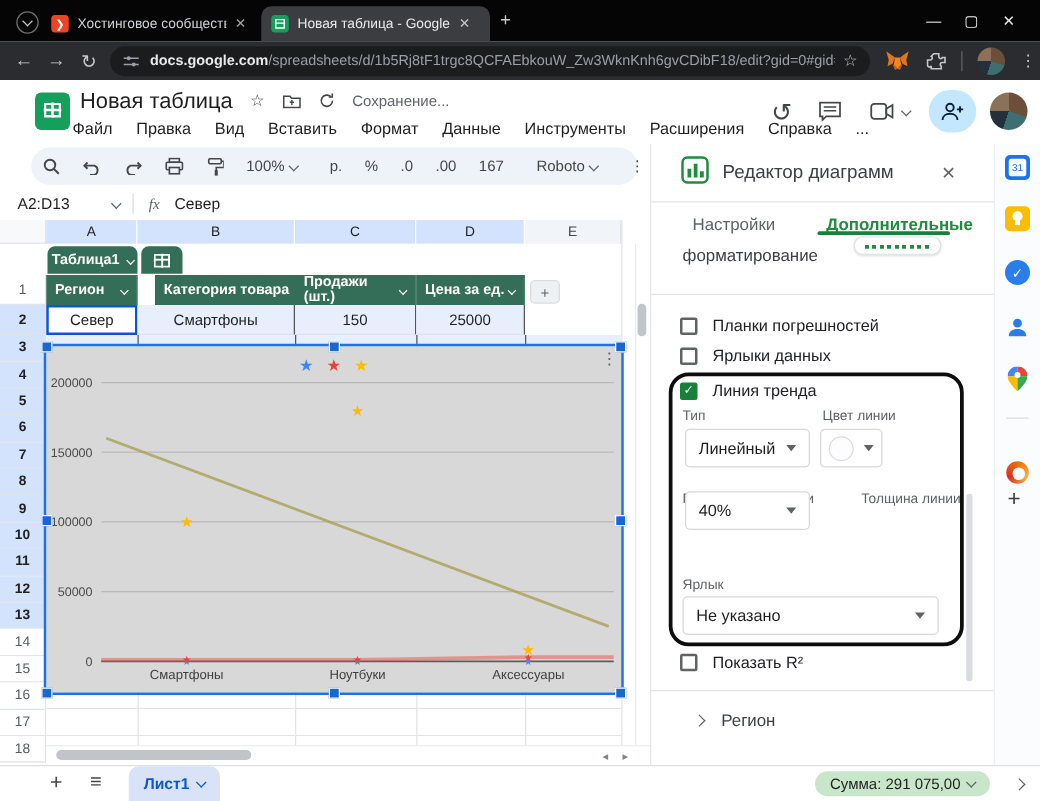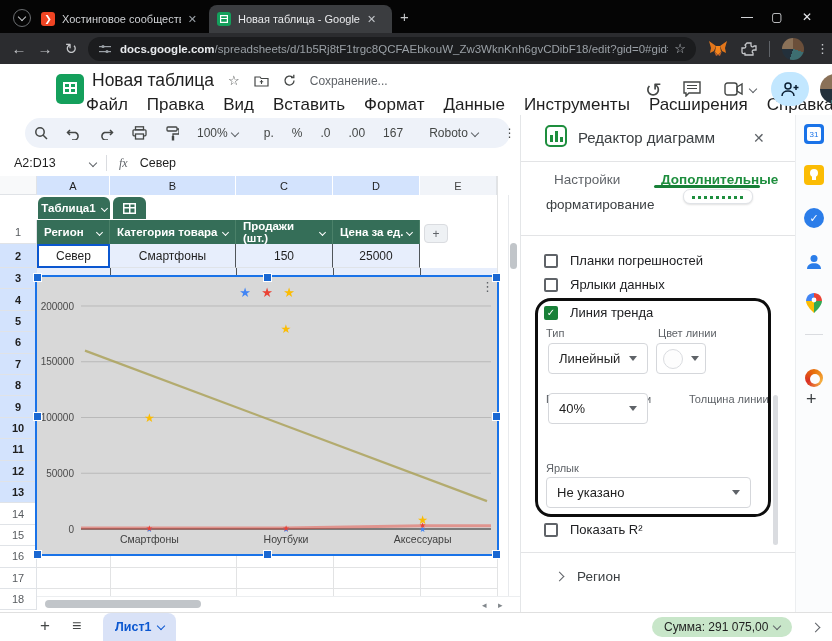--- a/index.html
+++ b/index.html
@@ -16,27 +16,27 @@
   .favsq{width:14px;height:14px;border-radius:3px;display:flex;align-items:center;justify-content:center;flex:0 0 auto;}
   .urlrow{left:0;top:33px;width:832px;height:31px;background:#2b2c2f;display:flex;align-items:center;}
   .navbtn{color:#c6c8cb;font-size:15px;width:26px;text-align:center;}
   .urlpill{height:24px;width:608px;margin-left:4px;border-radius:12px;background:#1b1c1e;display:flex;align-items:center;padding:0 10px;box-sizing:border-box;}
   .urlhost{color:#e8eaed;font-size:11.5px;font-weight:700;}
   .urlpath{color:#9aa0a6;font-size:11.5px;white-space:nowrap;overflow:hidden;flex:1;}
   .wctl{color:#e8eaed;font-size:12px;width:30px;text-align:center;}
   .chev{display:inline-block;width:5px;height:5px;border:solid #5f6368;border-width:0 1.6px 1.6px 0;transform:rotate(45deg);}
   .chev.lt{border-color:#c6c8cb;}
   
-  .hdr{left:0;top:64px;width:702px;height:51px;background:#fff;margin-left:28px;}
+  .hdr{left:0;top:64px;width:702px;height:51px;background:#fff;}
   .logo{left:28px;top:10px;width:28px;height:30px;background:#14a05c;border-radius:5px;}
   .logo::after{content:"";position:absolute;left:7px;top:8px;width:14px;height:12px;
     background:linear-gradient(#fff,#fff) 0 5px/14px 2px no-repeat,linear-gradient(#fff,#fff) 6px 0/2px 12px no-repeat,
     border-box;box-shadow:inset 0 0 0 2px #fff;}
   .doctitle{font-size:17.5px;color:#1f1f1f;}
-  .menuitem{font-size:17px;color:#1f1f1f;margin-right:19px;}
+  .menuitem{font-size:13px;color:#1f1f1f;margin-right:19px;}
   .saving{font-size:12px;color:#5f6368;}
   .iconbtn{color:#444746;}
   .sharecircle{left:743px;top:8px;width:38px;height:34px;border-radius:17px;background:#c2e7ff;display:flex;align-items:center;justify-content:center;}
   .avatar{border-radius:50%;background:conic-gradient(#6b4f3a 0 30%,#3d6e71 0 55%,#23303b 0 75%,#8a7158 0);}
   
   .toolbar{left:0;top:115px;width:520px;height:35px;background:#fff;}
   .tpill{left:25px;top:3px;width:485px;height:30px;border-radius:15px;background:#eef2f9;display:flex;align-items:center;color:#444746;font-size:12px;}
   .titem{margin:0 9px;display:flex;align-items:center;gap:4px;white-space:nowrap;}
   .tsep{width:1px;height:18px;background:#d3d7de;margin:0 4px;}
   
@@ -338,21 +338,21 @@
         <span class="chev wh"></span>
       </div>
     <div class="abs tabchip2">
         <span class="gridglyph"></span>
       </div>
 
     <div class="abs thead" style="left:37px;width:73px;">
         <span>Регион</span>
         <span class="chev wh"></span>
       </div>
-    <div class="abs thead" style="left:110px;width:126px;">
+    <div class="abs thead" style="left:124px;width:126px;">
         <span>Категория товара</span>
         <span class="chev wh"></span>
       </div>
     <div class="abs thead" style="left:236px;width:97px;">
         <span>Продажи (шт.)</span>
         <span class="chev wh"></span>
       </div>
     <div class="abs thead" style="left:333px;width:87px;">
         <span>Цена за ед.</span>
         <span class="chev wh"></span>

